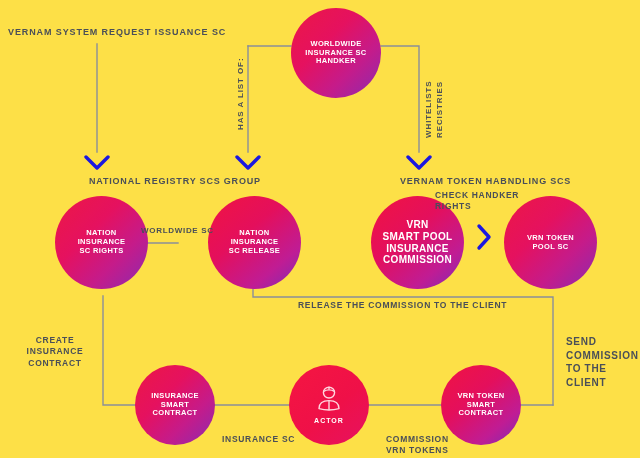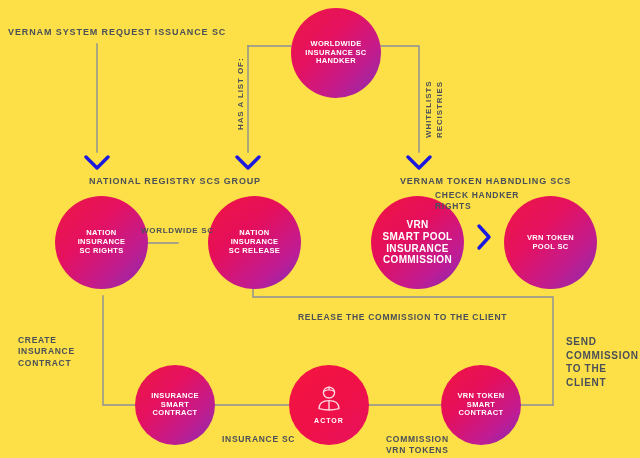--- a/index.html
+++ b/index.html
@@ -52,21 +52,21 @@
   .lbl {
     position: absolute;
     color: #4a4f58;
     font-weight: bold;
     letter-spacing: 0.6px;
     line-height: 1.35;
     white-space: pre-line;
     z-index: 6;
   }
   .lbl.center { text-align: left; }
-  .lbl.right  { text-align: left; }
+  .lbl.right  { text-align: center; }
   .lbl.left   { text-align: left; }
 
   .lbl.vert {
     transform-origin: 0 0;
     transform: rotate(-90deg);
     white-space: pre-line;
     text-align: left;
   }
 
   
@@ -175,21 +175,21 @@
     <svg width="18" height="28" viewBox="0 0 18 28" xmlns="http://www.w3.org/2000/svg">
       <polyline points="4,3 14,14 4,25" fill="none" stroke="#1b18e0" stroke-width="3.4" stroke-linecap="round" stroke-linejoin="round"></polyline>
     </svg>
   </div>
 
   <div class="node grad-a" style="left:504px; top:196px; width:93px; height:93px; font-size:7.5px;">
     <span class="n-line">VRN TOKEN</span>
     <span class="n-line">POOL SC</span>
   </div>
 
-  <div class="lbl left" style="left:298px; top:300px; font-size:8.5px; letter-spacing:0.7px;margin-top:12px;">RELEASE THE COMMISSION TO THE CLIENT</div>
+  <div class="lbl left" style="left:298px; top:300px; font-size:8.5px; letter-spacing:0.7px;">RELEASE THE COMMISSION TO THE CLIENT</div>
 
   <div class="lbl right" style="left:18px; top:335px; width:74px; font-size:8.5px; letter-spacing:0.7px;">CREATE
 INSURANCE
 CONTRACT</div>
 
   <div class="lbl left" style="left:566px; top:335px; width:74px; font-size:10px; letter-spacing:0.7px;">SEND
 COMMISSION
 TO THE CLIENT</div>
 
   <div class="node grad-a" style="left:135px; top:365px; width:80px; height:80px; font-size:7.5px;">

